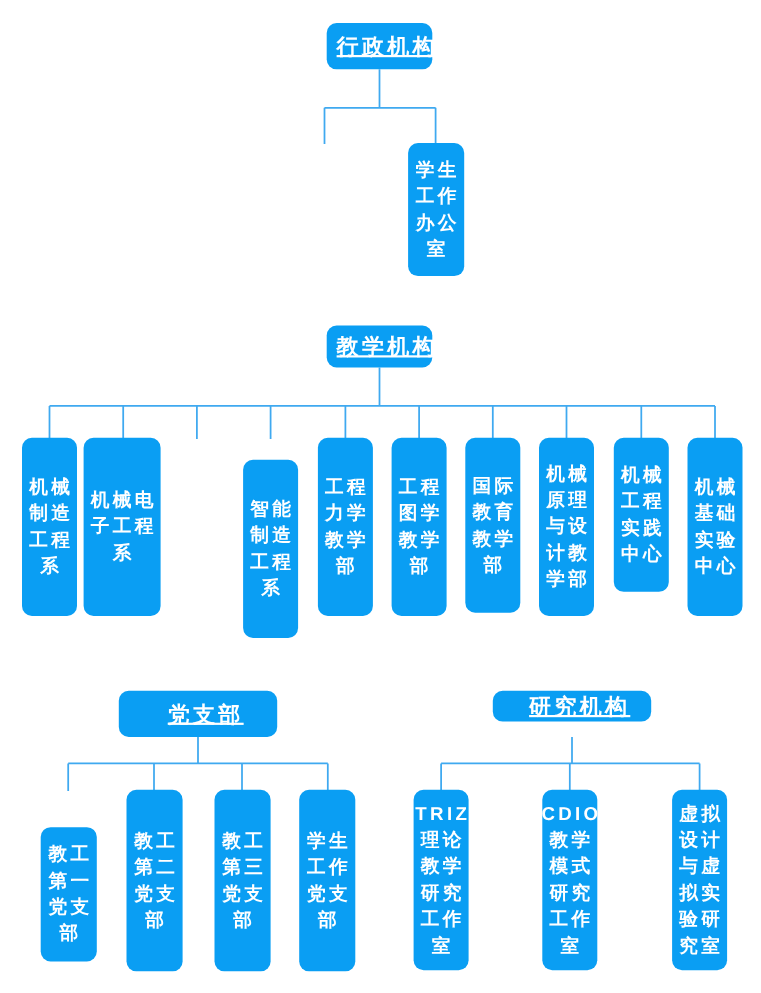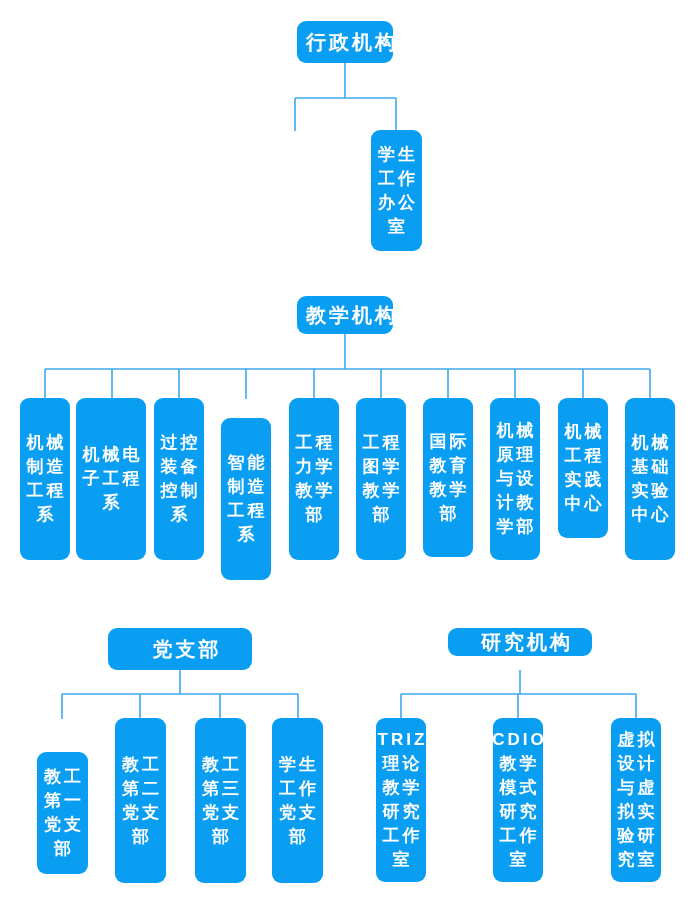--- a/index.html
+++ b/index.html
@@ -7,42 +7,41 @@
     position:relative;width:692px;height:903px;background:#fff;
     font-family:"Liberation Sans",sans-serif;overflow:hidden;
   }
   .connectors{position:absolute;left:0;top:0;width:692px;height:903px;}
   .connectors path{fill:none;stroke:var(--line,#3fa9f0);stroke-width:1.6;}
   .node{
     position:absolute;background:var(--box,#0a9ef3);color:var(--text,#fff);
     display:flex;align-items:center;justify-content:center;text-align:center;
     font-weight:bold;border-radius:9px;box-sizing:border-box;
   }
-  .title{font-size:20px;letter-spacing:3px;padding-left:14px;white-space:nowrap;}
+  .title{font-size:20px;letter-spacing:3px;padding-left:14px;white-space:nowrap;text-decoration:underline;}
   .child{font-size:17px;letter-spacing:3px;line-height:24px;padding-left:3px;}
 </style>
 </head>
 <body>
 
 <div class="canvas">
 
   <svg class="connectors" viewBox="0 0 692 903" aria-hidden="true">
     <path d="M345 63 V98 M295 98 H396 M295 98 V131 M396 98 V131"></path>
     <path d="M345 334 V369 M45 369 H650 M45 369 V399 M112 369 V399 M179 369 V399 M246 369 V399 M314 369 V399 M381 369 V399 M448 369 V399 M515 369 V399 M583 369 V399 M650 369 V399"></path>
     <path d="M180 670 V694 M62 694 H298 M62 694 V719 M140 694 V719 M220 694 V719 M298 694 V719"></path>
     <path d="M520 670 V694 M401 694 H636 M401 694 V719 M518 694 V719 M636 694 V719"></path>
   </svg>
 
   <div class="node title" style="left:297px;top:21px;width:96px;height:42px">行政机构</div>
   <div class="node child" style="left:371px;top:130px;width:51px;height:121px">学生工作办公室</div>
 
   <div class="node title" style="left:297px;top:296px;width:96px;height:38px">教学机构</div>
   <div class="node child" style="left:20px;top:398px;width:50px;height:162px">机械制造工程系</div>
   <div class="node child" style="left:76px;top:398px;width:70px;height:162px">机械电子工程系</div>
-  <div class="node child" style="left:154px;top:398px;width:50px;height:162px">过控装备控制系</div>
   <div class="node child" style="left:221px;top:418px;width:50px;height:162px">智能制造工程系</div>
   <div class="node child" style="left:289px;top:398px;width:50px;height:162px">工程力学教学部</div>
   <div class="node child" style="left:356px;top:398px;width:50px;height:162px">工程图学教学部</div>
   <div class="node child" style="left:423px;top:398px;width:50px;height:159px">国际教育教学部</div>
   <div class="node child" style="left:490px;top:398px;width:50px;height:162px">机械原理与设计教学部</div>
   <div class="node child" style="left:558px;top:398px;width:50px;height:140px">机械工程实践中心</div>
   <div class="node child" style="left:625px;top:398px;width:50px;height:162px">机械基础实验中心</div>
 
   <div class="node title" style="left:108px;top:628px;width:144px;height:42px">党支部</div>
   <div class="node child" style="left:37px;top:752px;width:51px;height:122px">教工第一党支部</div>

